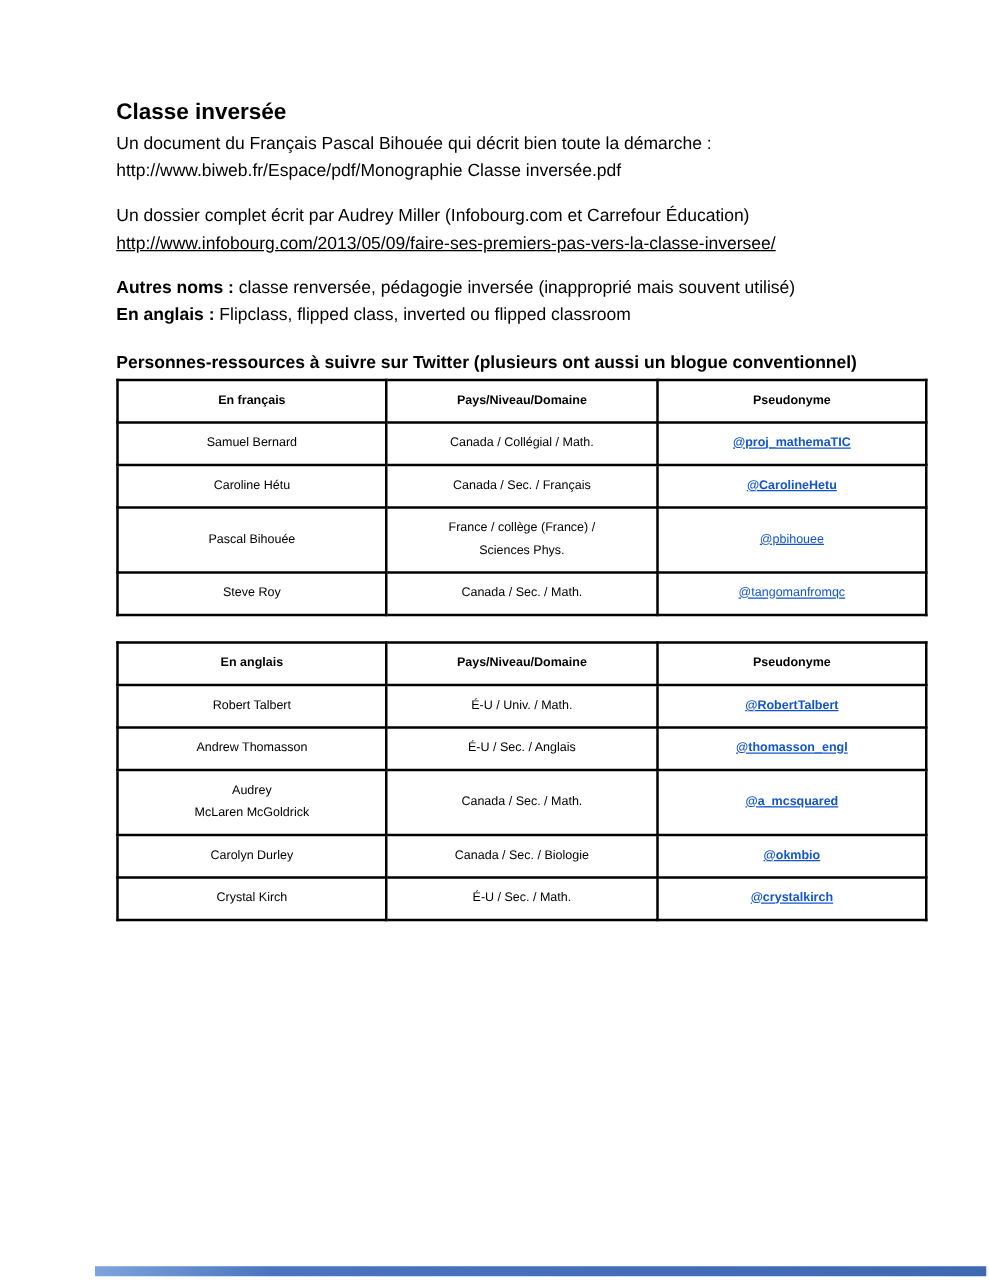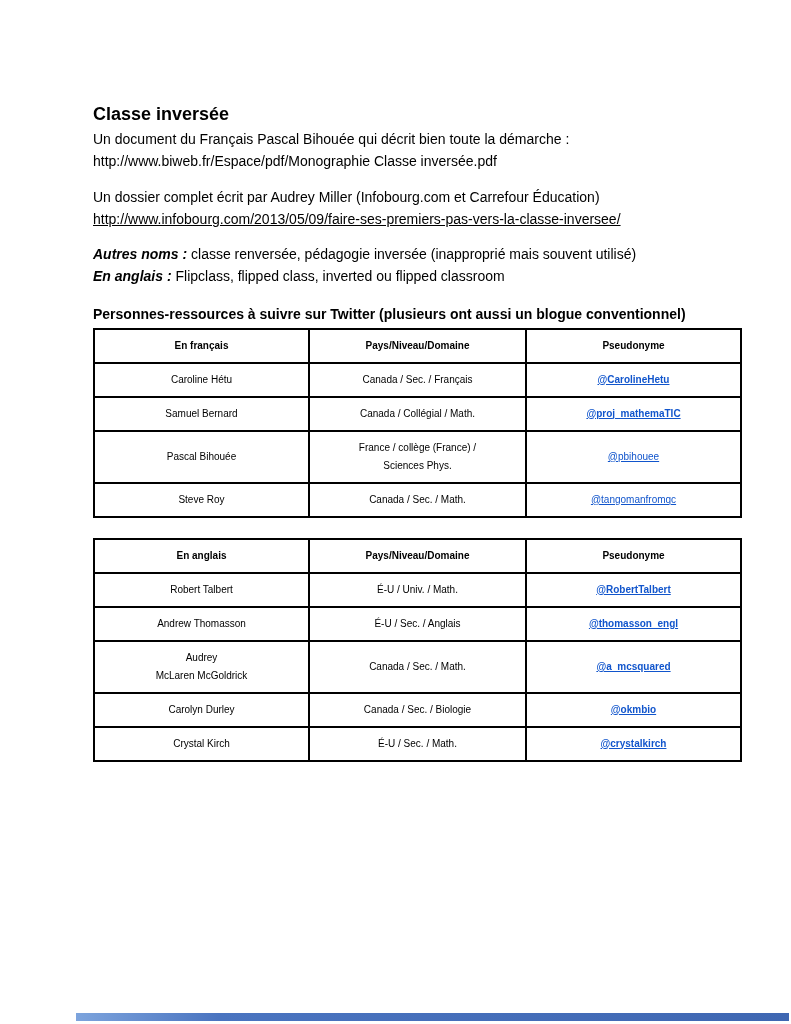--- a/index.html
+++ b/index.html
@@ -10,36 +10,36 @@
     height: 1024px;
     background: #ffffff;
     font-family: "Liberation Sans", "DejaVu Sans", sans-serif;
     font-size: 14px;
     color: #000000;
     overflow: hidden;
   }
   .content {
     position: absolute;
     left: 93px;
-    top: 103px;
+    top: 78px;
     width: 647px;
   }
   h1.doc-title {
     font-size: 18px;
     font-weight: bold;
     line-height: 22px;
     margin-bottom: 4px;
   }
   p.para { line-height: 21.5px; margin-bottom: 15px; }
   p.para2 { line-height: 21.5px; margin-bottom: 14px; }
   p.names { line-height: 21.5px; margin-bottom: 17px; }
   p.tables-heading { font-weight: bold; line-height: 21.5px; margin-bottom: 2px; }
   a.link { color: #000000; text-decoration: none; cursor: pointer; }
   a.link.underline { text-decoration: underline; }
-  b.lead { font-weight: bold; font-style: italic; }
+  b.lead { font-weight: bold; }
 
   table.people {
     width: 647px;
     border-collapse: collapse;
     table-layout: fixed;
     text-align: center;
   }
   table.people th, table.people td {
     border: 2px solid #000000;
     padding: 7px 6px;
@@ -105,28 +105,28 @@
         </colgroup>
       <thead>
         <tr>
           <th>En français</th>
           <th>Pays/Niveau/Domaine</th>
           <th>Pseudonyme</th>
         </tr>
       </thead>
       <tbody>
           <tr>
+            <td>Samuel Bernard</td>
+            <td>Canada / Collégial / Math.</td>
+            <td><a class="handle bold">@proj_mathemaTIC</a></td>
+          </tr>
+          <tr>
             <td>Caroline Hétu</td>
             <td>Canada / Sec. / Français</td>
             <td><a class="handle bold">@CarolineHetu</a></td>
-          </tr>
-          <tr>
-            <td>Samuel Bernard</td>
-            <td>Canada / Collégial / Math.</td>
-            <td><a class="handle bold">@proj_mathemaTIC</a></td>
           </tr>
           <tr>
             <td>Pascal Bihouée</td>
             <td>France / collège (France) /
 Sciences Phys.</td>
             <td><a class="handle">@pbihouee</a></td>
           </tr>
           <tr>
             <td>Steve Roy</td>
             <td>Canada / Sec. / Math.</td>

